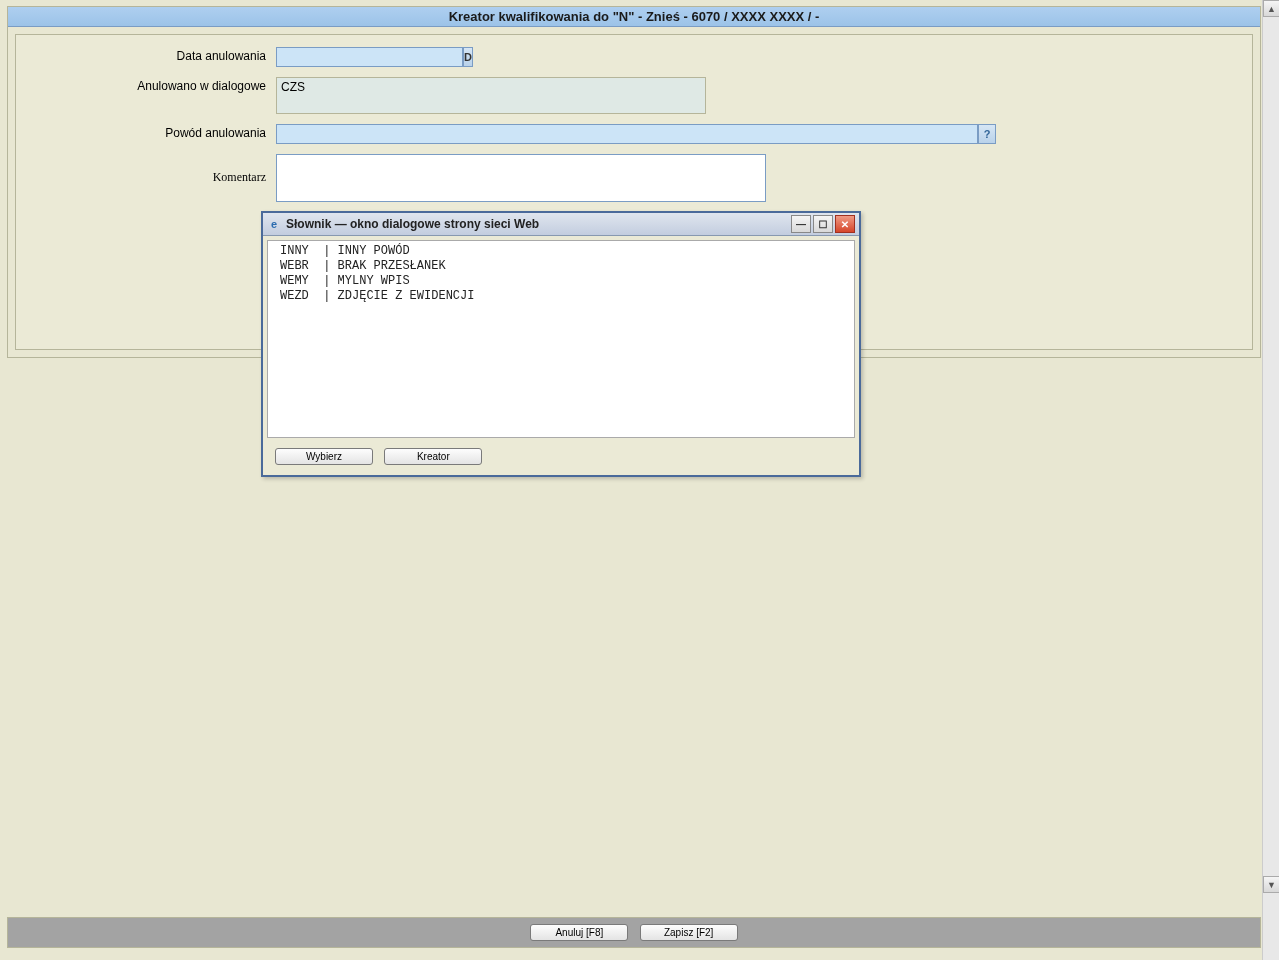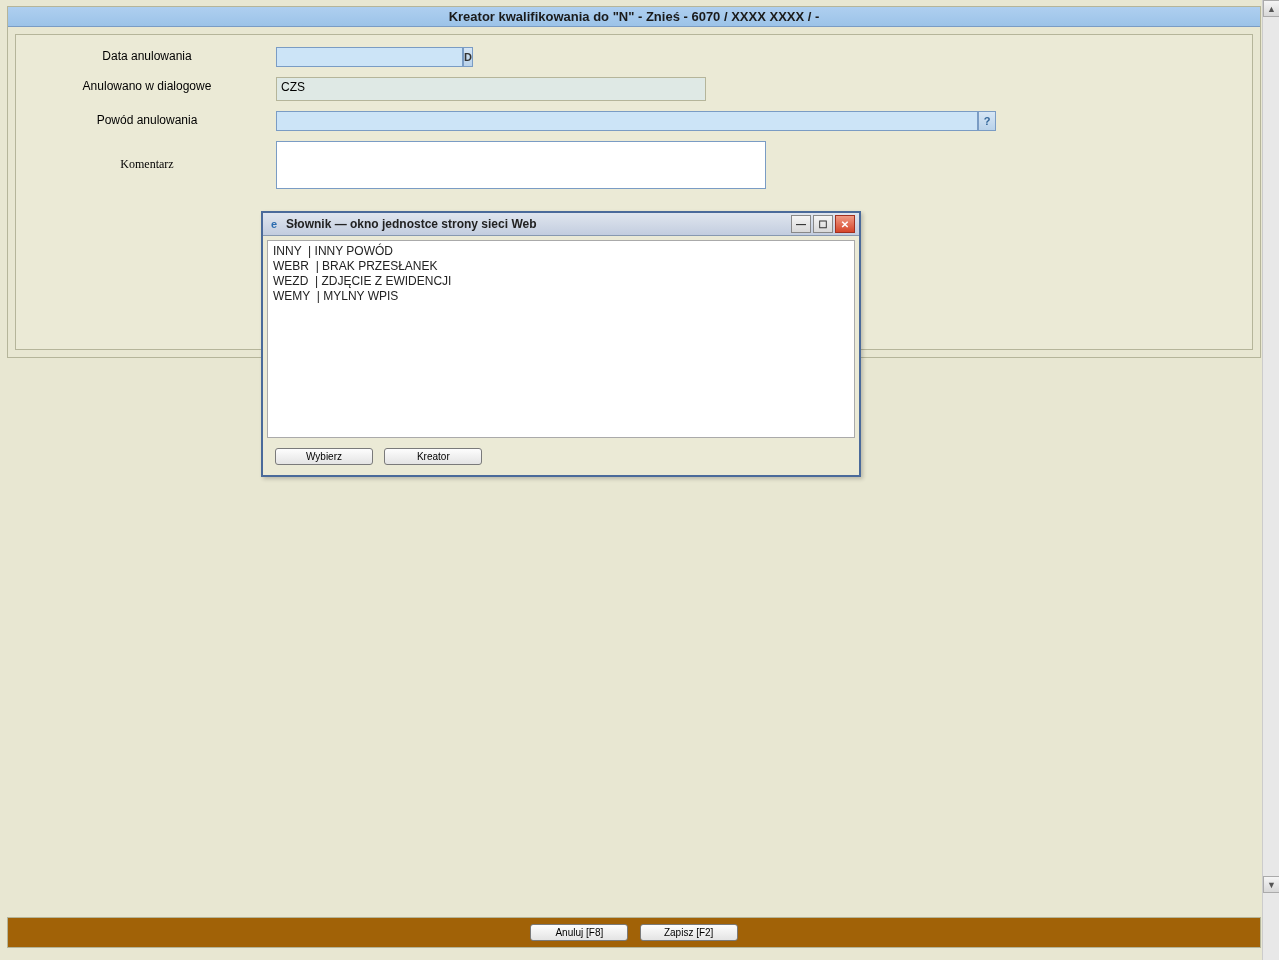--- a/index.html
+++ b/index.html
@@ -35,21 +35,21 @@
       padding: 12px 12px 140px 12px;
       height: 316px;
     }
     .form-row {
       display: flex;
       align-items: flex-start;
       margin-bottom: 10px;
     }
     .form-label {
       width: 248px;
-      text-align: center;
+      text-align: right;
       padding-right: 10px;
       padding-top: 2px;
       color: #000;
     }
     .date-wrap {
       display: flex;
       width: 110px;
     }
     .date-input {
       flex: 1;
@@ -66,21 +66,21 @@
       font-weight: bold;
       color: #333;
       cursor: pointer;
       font-size: 11px;
       display:flex;align-items:center;justify-content:center;
     }
     .text-readonly {
       width: 430px;
       background: #dfe9e5;
       border: 1px solid #b5b59a;
-      height: 24px;
+      height: 37px;
       padding: 2px 4px;
     }
     .reason-wrap {
       display: flex;
       width: 720px;
     }
     .reason-input {
       flex: 1;
       background: #cce4f7;
       border: 1px solid #7a9cc4;
@@ -119,21 +119,21 @@
       font-size:9px;color:#555;
     }
     .scroll-arrow.up{top:0;}
     .scroll-arrow.down{bottom:0;}
     .right-scroll .scroll-arrow.down{bottom:auto;top:876px;}
     .bottom-bar {
       position: absolute;
       bottom: 12px;
       left: 7px;
       right: 18px;
-      background: #a16207;
+      background: #a3a3a3;
       border: 1px solid #b5b59a;
       padding: 6px;
       text-align: center;
     }
     .bottom-bar button, .dialog-buttons button {
       background: linear-gradient(#fdfdfd,#e4e4e4);
       border: 1px solid #7a7a7a;
       border-radius: 3px;
       padding: 2px 0;
       width: 98px;
@@ -175,22 +175,22 @@
     .dlg-ctrls span.close{
       background:linear-gradient(#f09a84,#d5452a);
       color:#fff;font-weight:bold;border-color:#a03020;
     }
     .dlg-body {
       background:#fff;
       margin:4px;
       border:1px solid #aaa;
       height:198px;
       overflow:auto;
-      padding:3px 5px;
-      font-family:Liberation Sans, sans-serif;
+      padding:3px 12px;
+      font-family:Liberation Mono, monospace;
       font-size:12px;
       white-space:pre;
       color:#222;
     }
     .dlg-body .item{cursor:pointer;line-height:15px;}
     .dialog-buttons{
       padding:6px 8px 10px 8px;
     }
   </style>
 </head>
@@ -235,25 +235,25 @@
 </div>
 
 <div class="bottom-bar">
   <button>Anuluj [F8]</button>
   <button>Zapisz [F2]</button>
 </div>
 
 <div class="dialog">
   <div class="dlg-title">
     <span class="ie-icon">e</span>
-    <span>Słownik — okno jednostce strony sieci Web</span>
+    <span>Słownik — okno dialogowe strony sieci Web</span>
     <div class="dlg-ctrls">
       <span>—</span>
       <span>☐</span>
       <span class="close">✕</span>
     </div>
   </div>
-  <div class="dlg-body" id="dlg-list"><div class="item">INNY  | INNY POWÓD</div><div class="item">WEBR  | BRAK PRZESŁANEK</div><div class="item">WEZD  | ZDJĘCIE Z EWIDENCJI</div><div class="item">WEMY  | MYLNY WPIS</div></div>
+  <div class="dlg-body" id="dlg-list"><div class="item">INNY  | INNY POWÓD</div><div class="item">WEBR  | BRAK PRZESŁANEK</div><div class="item">WEMY  | MYLNY WPIS</div><div class="item">WEZD  | ZDJĘCIE Z EWIDENCJI</div></div>
   <div class="dialog-buttons">
     <button>Wybierz</button>
     <button>Kreator</button>
   </div>
 </div>
 
 </body></html>

